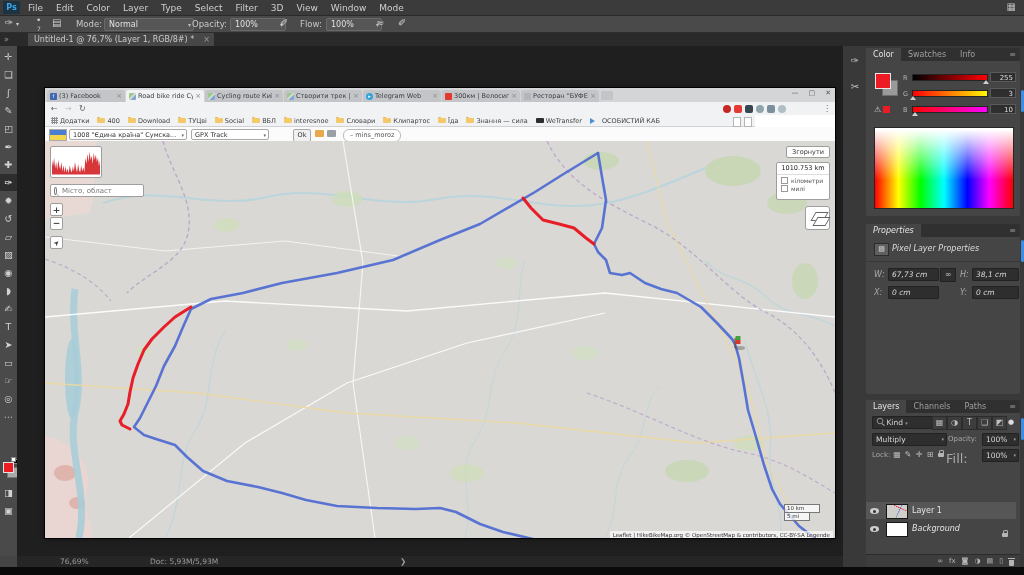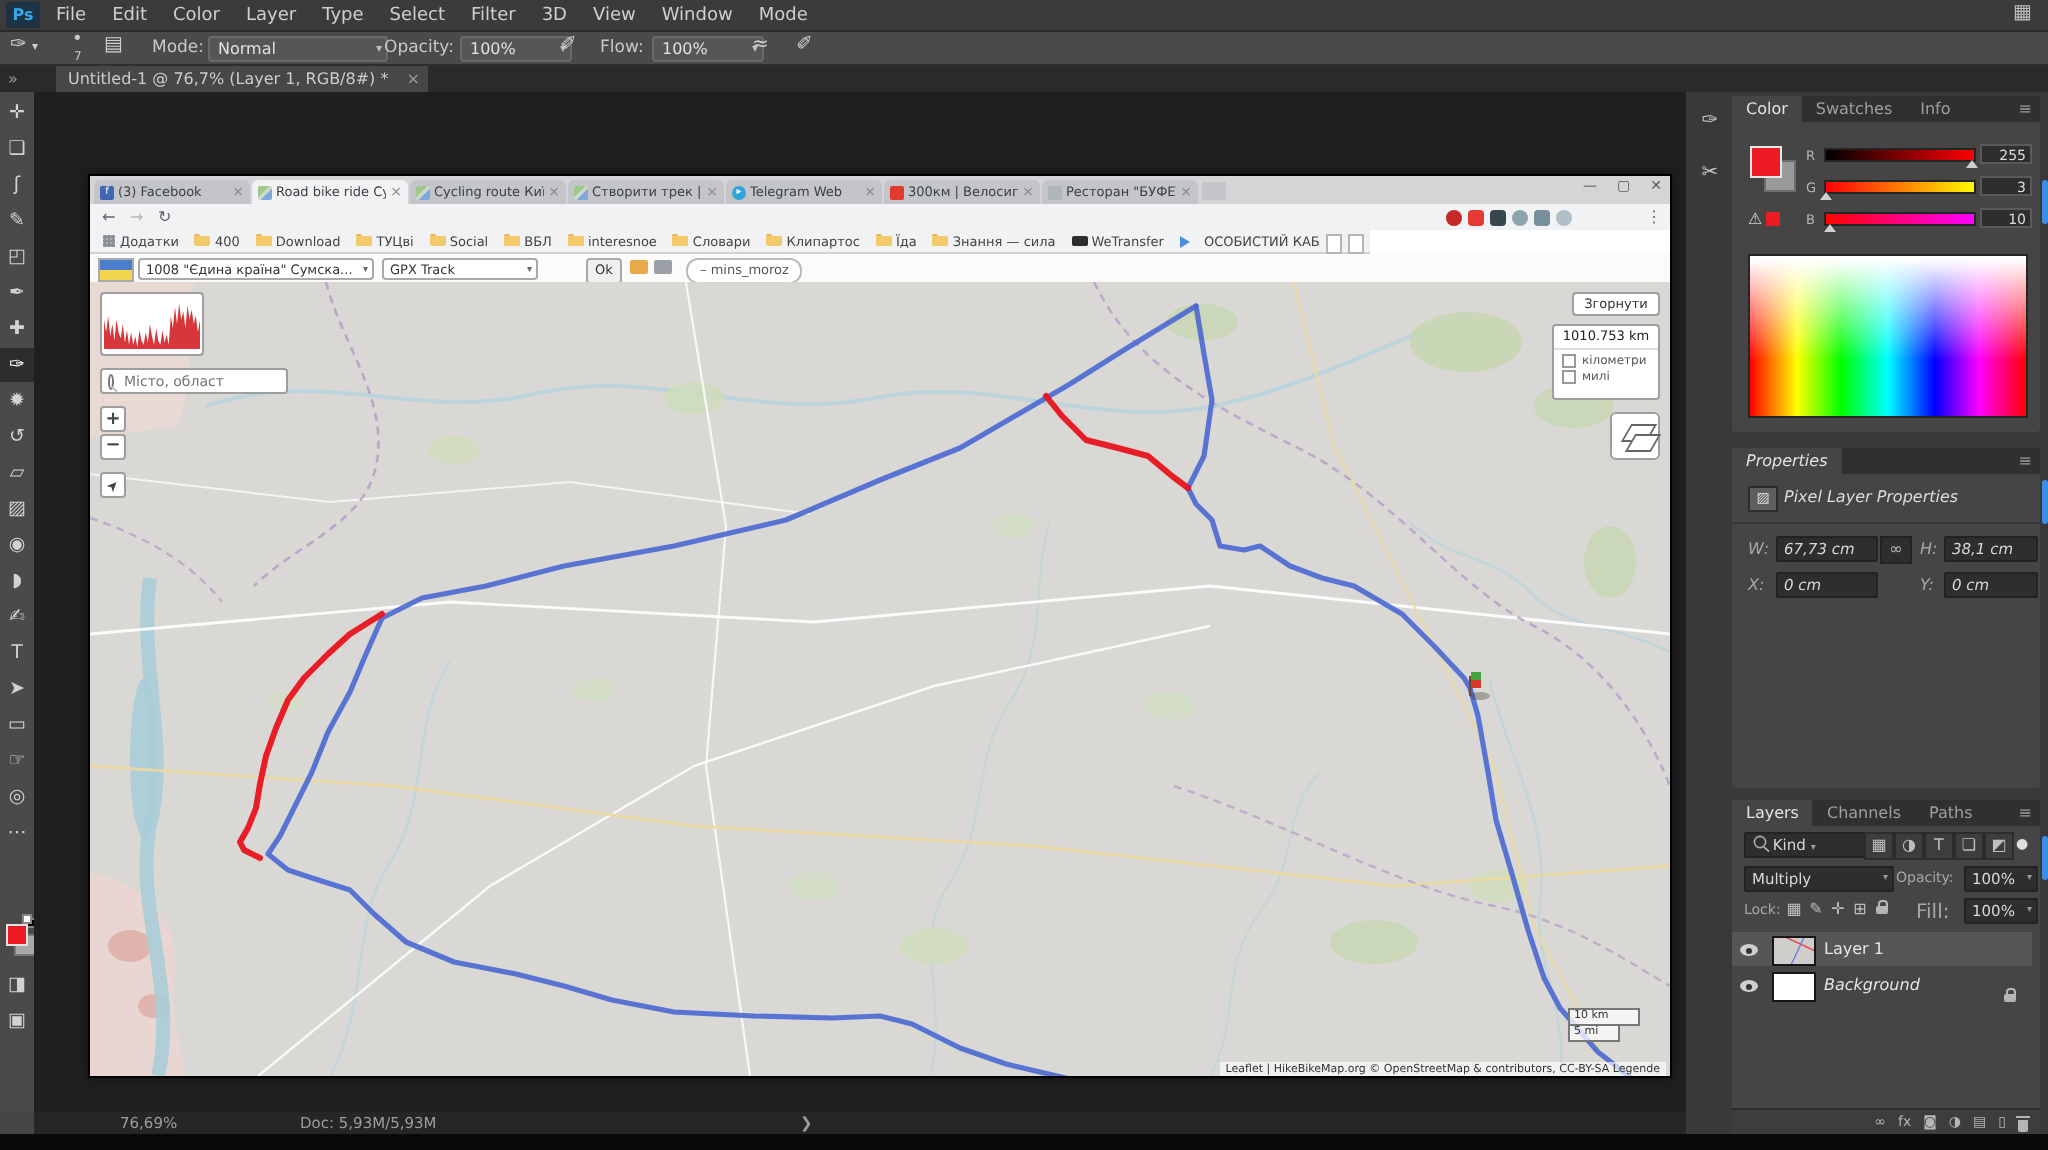--- a/index.html
+++ b/index.html
@@ -68,21 +68,21 @@
   #props-content{position:relative;height:157px;}
   #pp-icon{position:absolute;left:8px;top:6px;width:13px;height:11px;background:#5f5f5f;color:#ddd;font-size:7px;text-align:center;line-height:11px;border:1px solid #2c2c2c;}
   #pp-header{position:absolute;left:26px;top:7px;font-size:8px;color:#dcdcdc;}
   #pp-div{position:absolute;left:0;top:24px;width:154px;height:1px;background:#383838;}
   #pp-link{position:absolute;left:74px;top:31px;width:14px;height:12px;background:#2e2e2e;border:1px solid #222;color:#bbb;font-size:8px;text-align:center;line-height:12px;}
   
   #layers-panel{top:354px;height:167px;}
   #layers-content{position:relative;height:154px;}
   .lrow-icon{position:absolute;width:13px;height:12px;background:#3d3d3d;border:1px solid #2c2c2c;color:#bdbdbd;font-size:8px;text-align:center;line-height:12px;}
   .lockrow-icon{position:absolute;top:36px;width:10px;height:11px;color:#bdbdbd;font-size:8px;text-align:center;line-height:11px;}
-  .layer-row{position:absolute;left:0;width:150px;height:17px;}
+  .layer-row{position:absolute;left:0;width:150px;height:17px;margin-top:36px;}
   .layer-row.selected{background:#565656;}
   .eye{position:absolute;left:4px;top:6px;width:9px;height:6px;background:#cfcfcf;border-radius:50%;}
   .eye::after{content:'';position:absolute;left:3px;top:1.5px;width:3px;height:3px;background:#333;border-radius:50%;}
   .lthumb{position:absolute;left:20px;top:2px;width:20px;height:13px;border:1px solid #161616;}
   .lname{position:absolute;left:46px;top:0;font-size:8px;color:#e4e4e4;line-height:17px;}
   .mini-lock{position:relative;display:inline-block;width:6px;height:4px;background:#b5b5b5;border-radius:1px;margin-top:4px;}
   .mini-lock::before{content:'';position:absolute;left:1px;top:-3px;width:3px;height:3px;border:1px solid #b5b5b5;border-bottom:none;border-radius:2px 2px 0 0;}
   #layers-bottom{position:absolute;left:0;bottom:0;width:154px;height:13px;background:#3d3d3d;border-top:1px solid #2b2b2b;display:flex;justify-content:flex-end;gap:6px;padding-right:6px;box-sizing:border-box;}
   #layers-bottom span{font-size:7px;color:#b5b5b5;line-height:13px;}
   .trash-ic{position:relative;width:5px;height:6px;background:#b5b5b5;margin-top:5px;border-radius:0 0 1px 1px;}
@@ -106,21 +106,21 @@
   #url-pill{position:absolute;left:50px;top:1.5px;width:622px;height:10px;background:#fff;border:1px solid #d5d7da;border-radius:5px;display:flex;align-items:center;padding:0 4px;box-sizing:border-box;}
   .lock-ic{position:relative;width:5px;height:4px;background:#0b8043;border-radius:1px;margin:2px 3px 0 1px;flex:0 0 5px;}
   .lock-ic::before{content:'';position:absolute;left:0.5px;top:-2.5px;width:2.5px;height:2.5px;border:1px solid #0b8043;border-bottom:none;border-radius:2px 2px 0 0;}
   #secure-label{font-size:6.5px;color:#0b8043;margin-right:3px;}
   #url-sep{color:#ccc;font-size:6.5px;margin-right:3px;}
   #url-text{font-size:6.5px;color:#5f6368;white-space:nowrap;overflow:hidden;flex:1;}
   #url-star{font-size:7px;color:#8a8a8a;}
   #ext-row{position:absolute;left:678px;top:2.5px;display:flex;gap:3px;}
   .ext{width:8px;height:8px;border-radius:2px;}
   #browser-menu-dots{position:absolute;right:4px;top:2px;font-size:8px;color:#5f6368;}
-  #book-row{left:0;top:27px;width:640px;height:12px;background:#f1f2f4;border-bottom:1px solid #d0d1d3;display:flex;align-items:center;gap:8px;padding-left:6px;box-sizing:border-box;}
+  #book-row{left:0;top:27px;width:710px;height:12px;background:#f1f2f4;border-bottom:1px solid #d0d1d3;display:flex;align-items:center;gap:8px;padding-left:6px;box-sizing:border-box;}
   .bk{display:flex;align-items:center;gap:2px;}
   .bk span{font-size:6.5px;color:#444;white-space:nowrap;}
   .folder-ic{position:relative;width:8px;height:5px;background:#f3c96a;border-radius:0 1px 1px 1px;flex:0 0 8px;}
   .folder-ic::before{content:'';position:absolute;left:0;top:-1.5px;width:3px;height:1.5px;background:#e7b452;border-radius:1px 1px 0 0;}
   .apps-ic{width:7px;height:7px;flex:0 0 7px;background:
     radial-gradient(circle at 1.5px 1.5px,#8a8f94 1px,transparent 1.2px),
     radial-gradient(circle at 3.5px 1.5px,#8a8f94 1px,transparent 1.2px),
     radial-gradient(circle at 5.5px 1.5px,#8a8f94 1px,transparent 1.2px),
     radial-gradient(circle at 1.5px 3.5px,#8a8f94 1px,transparent 1.2px),
     radial-gradient(circle at 3.5px 3.5px,#8a8f94 1px,transparent 1.2px),
@@ -558,21 +558,21 @@
         <span class="plabel" style="left:82px;top:22px;font-size:7px;">Opacity:</span>
         <div class="fieldbox" style="left:116px;top:20px;width:32px;height:11px;"><span>100%</span><span style="position:absolute;right:2px;font-size:5px;color:#999;">▾</span></div>
         <span class="plabel" style="left:6px;top:38px;font-size:7px;">Lock:</span>
         <div id="lock-icons">
             <span class="lockrow-icon" style="left: 26px;">▦</span>
             <span class="lockrow-icon" style="left: 37px;">✎</span>
             <span class="lockrow-icon" style="left: 48px;">✛</span>
             <span class="lockrow-icon" style="left: 59px;">⊞</span>
           </div>
         <span class="lockrow-icon" style="left:70px;"><span class="mini-lock"></span></span>
-        <span class="plabel" style="left:92px;top:38px;font-size:10px;">Fill:</span>
+        <span class="plabel" style="left:80px;top:38px;font-size:13px;">Fill:</span>
         <div class="fieldbox" style="left:116px;top:36px;width:32px;height:11px;"><span>100%</span><span style="position:absolute;right:2px;font-size:5px;color:#999;">▾</span></div>
 
         <div class="layer-row selected" style="top:53px;">
           <span class="eye"></span>
           <span class="lthumb" style="background:#cfcecb;background-image:linear-gradient(115deg,transparent 55%,rgba(74,104,210,.9) 56%,transparent 60%),linear-gradient(25deg,transparent 70%,rgba(232,20,30,.9) 71%,transparent 76%);"></span>
           <span class="lname">Layer 1</span>
         </div>
         <div class="layer-row" style="top:71px;">
           <span class="eye"></span>
           <span class="lthumb" style="background:#ffffff;"></span>

